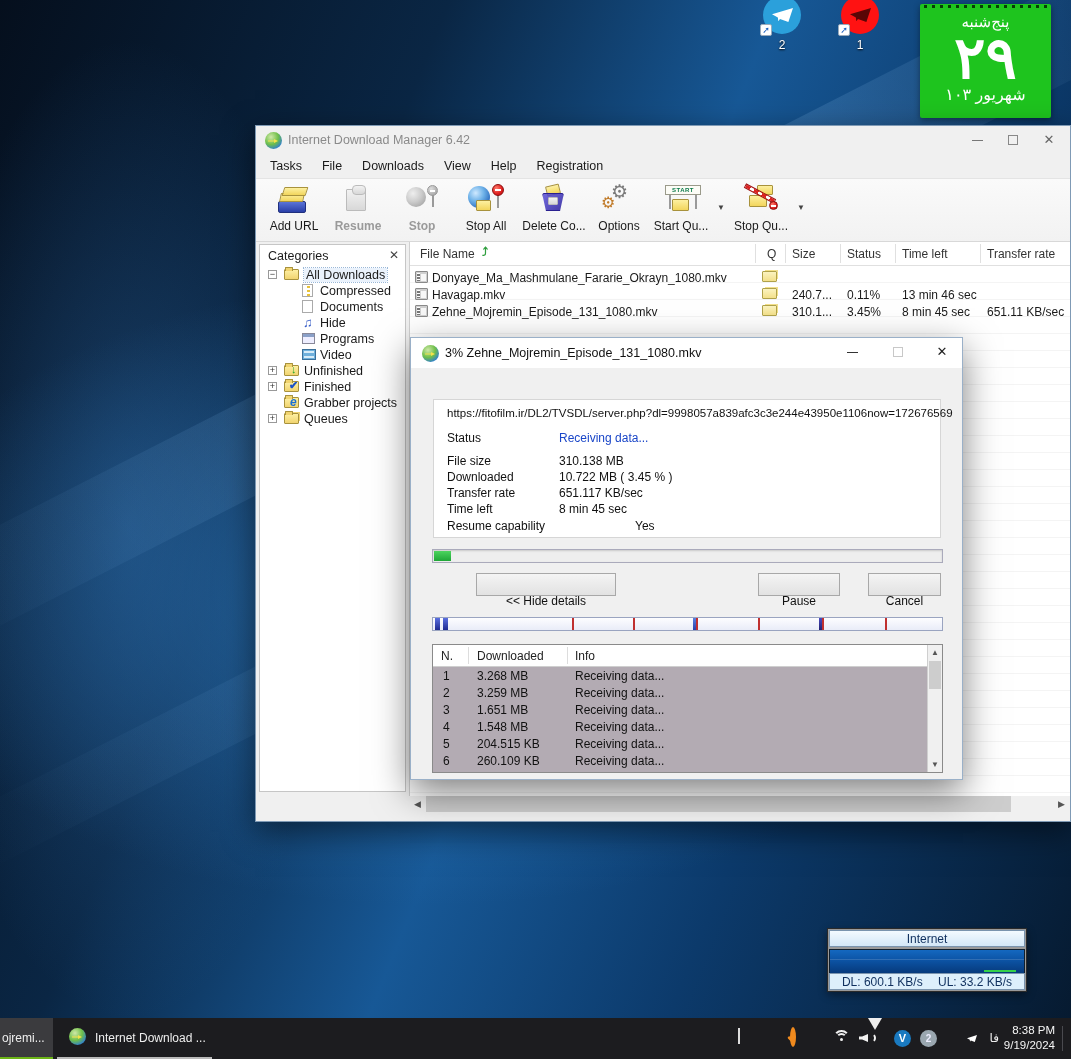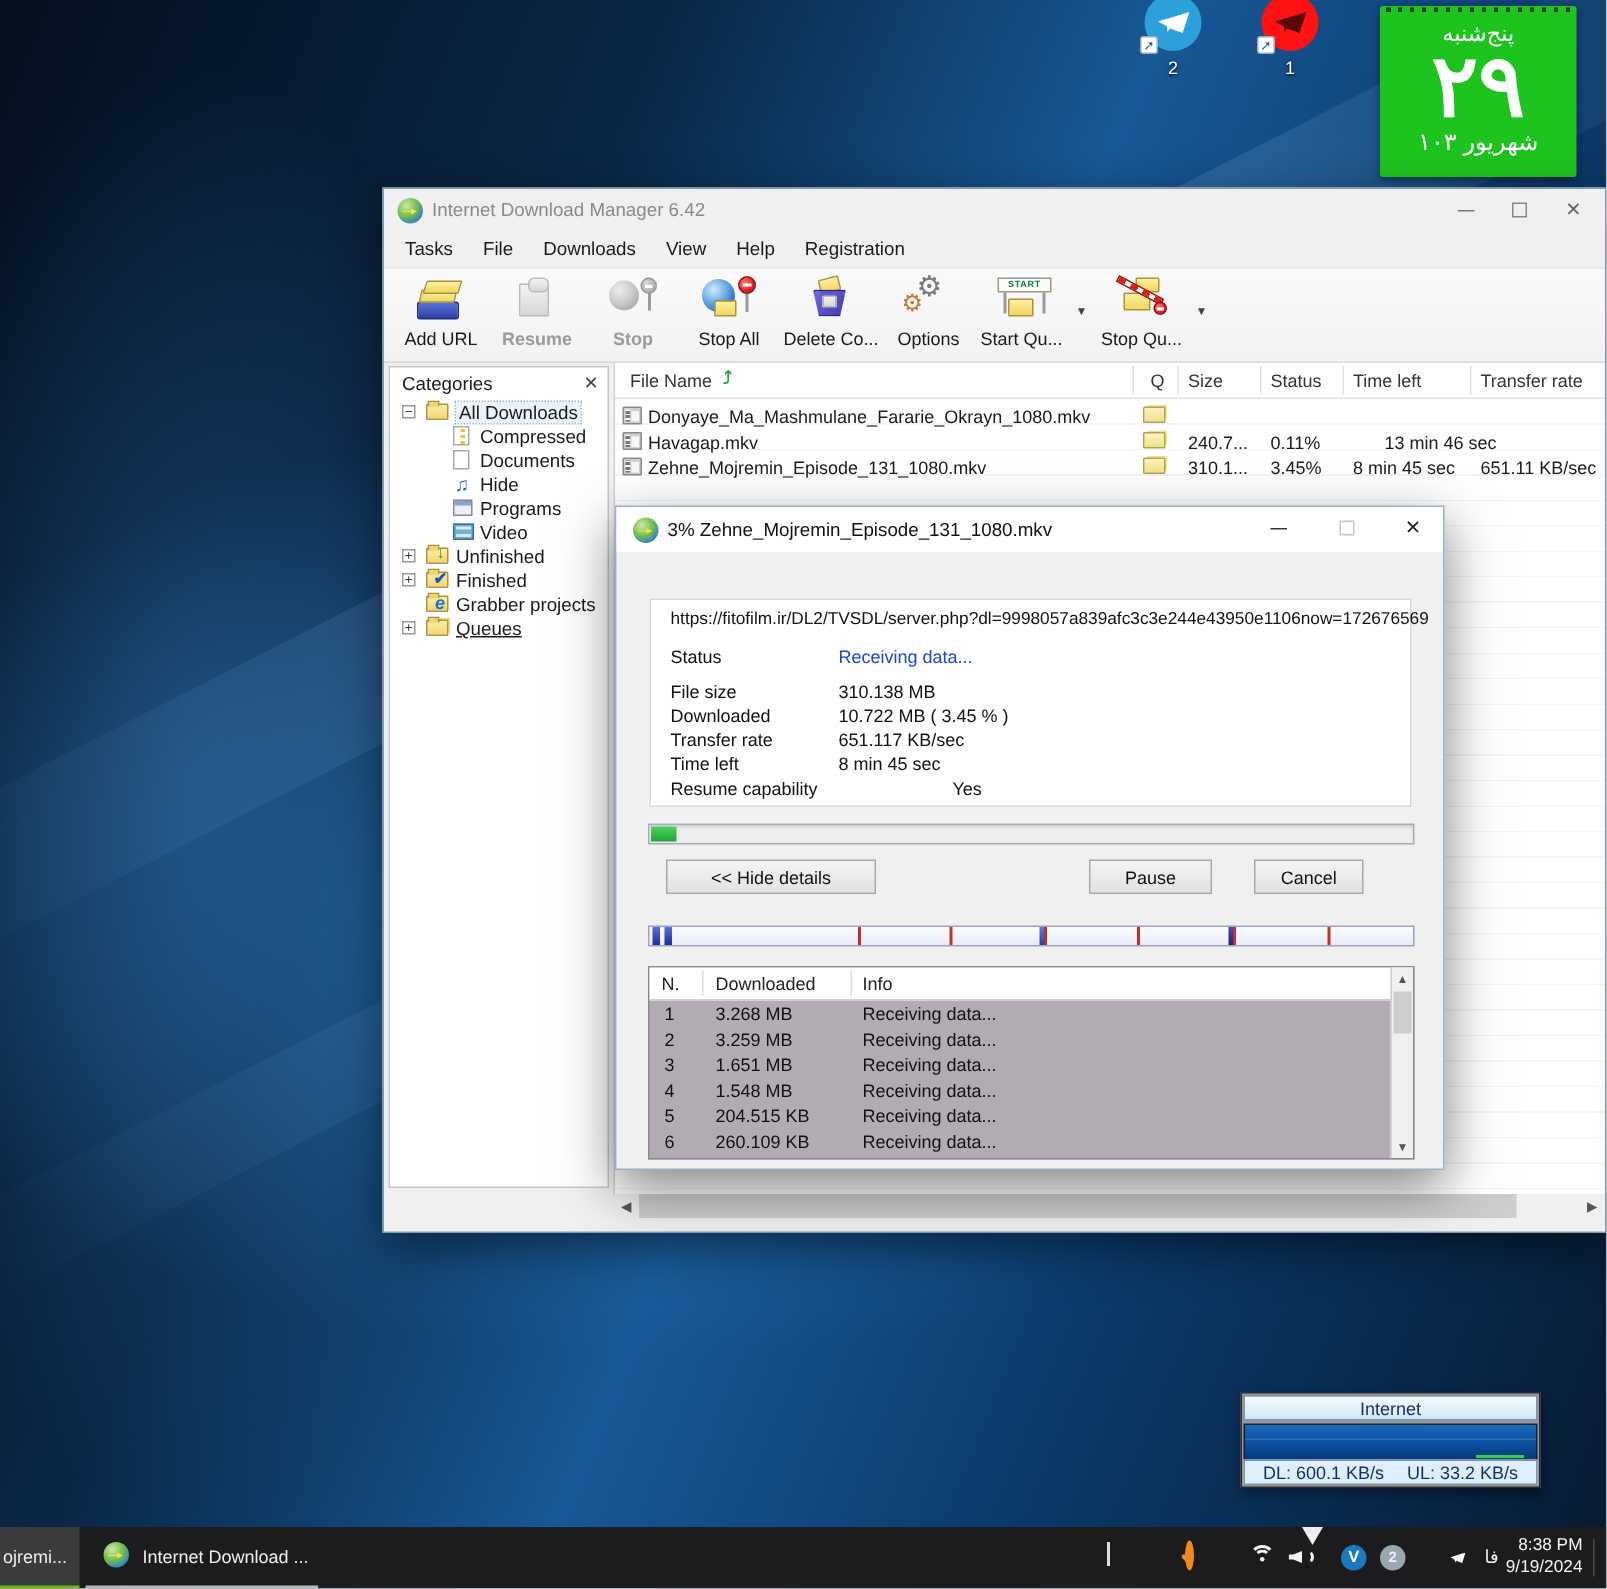--- a/index.html
+++ b/index.html
@@ -149,21 +149,21 @@
     border:1px solid #d6d6d6; font-size:11.5px; }
   .url-line { position:absolute; left:13px; top:7px; white-space:nowrap; color:#111; }
   .f-label { position:absolute; left:13px; font-size:12px; color:#111; }
   .f-value { position:absolute; left:125px; font-size:12px; color:#111; }
   .f-value.blue { color:#1a46c8; }
   .prog { position:absolute; left:21px; top:211px; width:511px; height:14px; background:#eee;
     border:1px solid #aab; box-shadow:inset 0 1px 2px rgba(0,0,0,.15); }
   .prog-fill { position:absolute; left:1px; top:1px; bottom:1px; width:17px;
     background:linear-gradient(#4cd45e,#1fa637); }
   .btn { position:absolute; top:235px; height:23px; background:linear-gradient(#f4f4f4,#e2e2e2);
-    border:1px solid #a8a8a8; text-align:center; font-size:12px; padding-top:4px; color:#111; }
+    border:1px solid #a8a8a8; text-align:center; font-size:12px; padding-top:20px; color:#111;margin-left:32px; }
   .btn-hide { left:33px; width:140px; }
   .btn-pause { left:315px; width:82px; }
   .btn-cancel { left:425px; width:73px; }
   .conn-label { position:absolute; left:0; right:0; top:264px; text-align:center; font-size:12px; color:#111; }
   .connbar { position:absolute; left:21px; top:279px; width:511px; height:14px;
     background:linear-gradient(#fdfdff,#e9ecf8); border:1px solid #9aa4c0; }
   .cb-seg { position:absolute; top:0; bottom:0; }
   .conn-table { position:absolute; left:21px; top:306px; width:511px; height:129px; background:#b3abb3;
     border:1px solid #8a8a8a; }
   .ct-head { position:relative; height:22px; background:#fff; border-bottom:1px solid #cfcfcf; }
@@ -394,21 +394,21 @@
           <span class="txt" style="left:44px;">Finished</span>
         </div>
         <div class="tree-item">
           <span class="mini-folder" style="left:24px;"></span>
           <span class="ovl" style="left:30px; top:0; color:#1a6fd4; font-size:12px; font-style:italic;">e</span>
           <span class="txt" style="left:44px;">Grabber projects</span>
         </div>
         <div class="tree-item">
           <span class="expander" style="left:8px;">+</span>
           <span class="mini-folder" style="left:24px; box-shadow:2px -2px 0 -1px #f1d470;"></span>
-          <span class="txt" style="left:44px;text-decoration:underline;">Queues</span>
+          <span class="txt" style="left:44px;">Queues</span>
         </div>
       </div>
 
       <div class="file-panel">
         <div class="fl-header">
           <span class="col" style="left:10px;">File Name</span>
           <span class="col sort-ico" style="left:72px; top:3px;">⤴</span>
           <span class="col" style="left:357px;">Q</span>
           <span class="col" style="left:382px;">Size</span>
           <span class="col" style="left:437px;">Status</span>
@@ -425,21 +425,21 @@
             <span class="file-ico"></span>
             <span class="cell" style="left:22px;">Donyaye_Ma_Mashmulane_Fararie_Okrayn_1080.mkv</span>
             <span class="q-ico" style="left:352px;"></span>
           </div>
           <div class="f-row" style="top:20px;">
             <span class="file-ico"></span>
             <span class="cell" style="left:22px;">Havagap.mkv</span>
             <span class="q-ico" style="left:352px;"></span>
             <span class="cell" style="left:382px;">240.7...</span>
             <span class="cell" style="left:437px;">0.11%</span>
-            <span class="cell" style="left:492px;margin-left:21px;">13 min 46 sec</span>
+            <span class="cell" style="left:492px;">13 min 46 sec</span>
           </div>
           <div class="f-row" style="top:37px;">
             <span class="file-ico"></span>
             <span class="cell" style="left:22px;">Zehne_Mojremin_Episode_131_1080.mkv</span>
             <span class="q-ico" style="left:352px;"></span>
             <span class="cell" style="left:382px;">310.1...</span>
             <span class="cell" style="left:437px;">3.45%</span>
             <span class="cell" style="left:492px;">8 min 45 sec</span>
             <span class="cell" style="left:577px;">651.11 KB/sec</span>
           </div>

